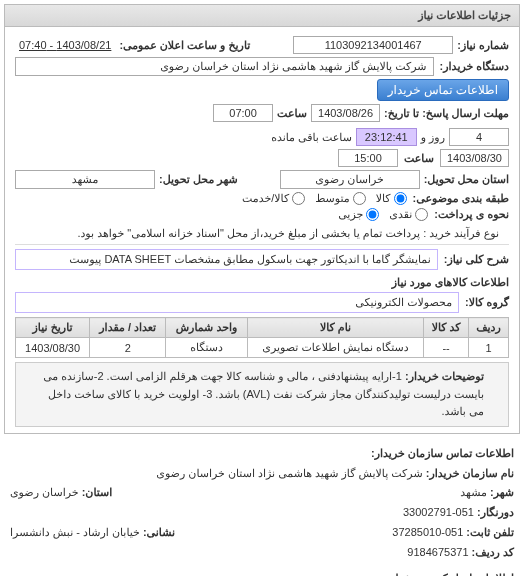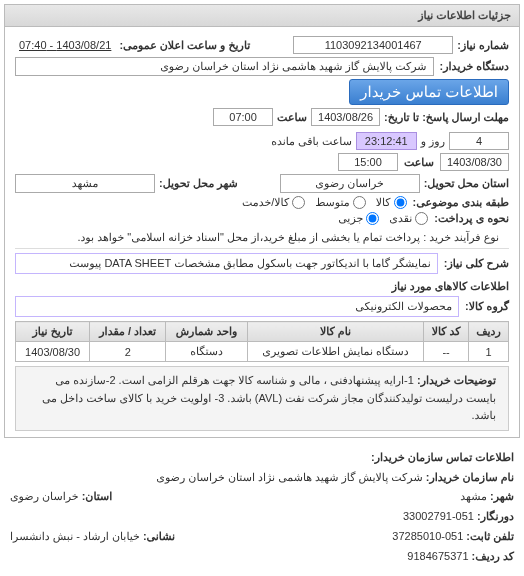--- a/index.html
+++ b/index.html
@@ -4,30 +4,30 @@
 <style>
 * { margin:0; padding:0; box-sizing:border-box; }
 body { font-family: Tahoma, Arial, sans-serif; font-size:11px; background:#fff; color:#333; }
 .panel { border:1px solid #bbb; margin:4px; }
 .panel-header { background:linear-gradient(#e8e8e8,#d8d8d8); border-bottom:1px solid #bbb; padding:4px 8px; font-weight:bold; color:#444; }
 .panel-body { padding:6px 10px; }
 .row { display:flex; align-items:center; margin:3px 0; gap:6px; flex-wrap:wrap; }
 .label { color:#333; font-weight:bold; white-space:nowrap; }
 .value-box { background:#fff; border:1px solid #aaa; padding:2px 6px; min-width:60px; display:inline-block; text-align:center; }
 .value-plain { padding:2px 4px; }
-.btn { background:linear-gradient(#6aa5e8,#3a7fd0); color:#fff; border:1px solid #2a6bbd; padding:3px 10px; border-radius:3px; cursor:pointer; font-size:15px; }
+.btn { background:linear-gradient(#6aa5e8,#3a7fd0); color:#fff; border:1px solid #2a6bbd; padding:3px 10px; border-radius:3px; cursor:pointer; font-size:12px; }
 .countdown { background:#d9c8ff; border:1px solid #a98fe0; padding:2px 8px; display:inline-block; }
 .radio-group { display:flex; gap:10px; align-items:center; }
 .radio-group label { display:flex; align-items:center; gap:3px; }
 .section-title { font-weight:bold; margin:6px 0 2px 0; }
 .wide-input { background:#fff; border:1px solid #c4b5fd; padding:3px 6px; flex:1; min-width:250px; }
 table.data { width:100%; border-collapse:collapse; margin-top:4px; }
 table.data th, table.data td { border:1px solid #bbb; padding:3px 5px; text-align:center; background:#fff; }
 table.data th { background:linear-gradient(#eee,#ddd); font-weight:bold; }
-.desc-box { background:#f4f4f4; border:1px solid #ccc; padding:5px 12px; margin-top:4px; line-height:1.6; }
+.desc-box { background:#f4f4f4; border:1px solid #ccc; padding:5px 24px; margin-top:4px; line-height:1.6; }
 .bold { font-weight:bold; }
 .contact-block { padding:6px 10px; line-height:1.8; }
 .sep { height:0; border-top:1px solid #ddd; margin:4px 0; }
 .flex-between { display:flex; justify-content:space-between; align-items:center; width:100%; flex-wrap:wrap; gap:6px; }
 .sub { display:flex; align-items:center; gap:4px; }
 </style>
 </head>
 <body>
 
 <div class="panel">

